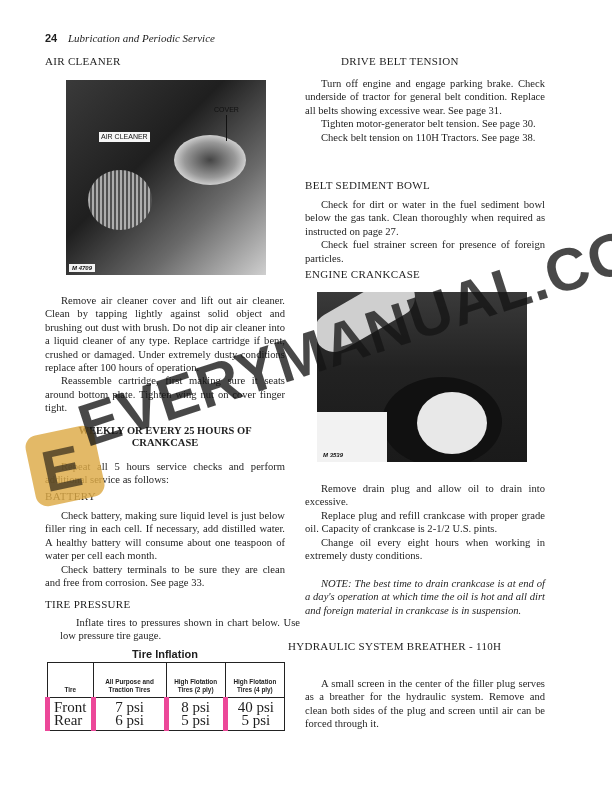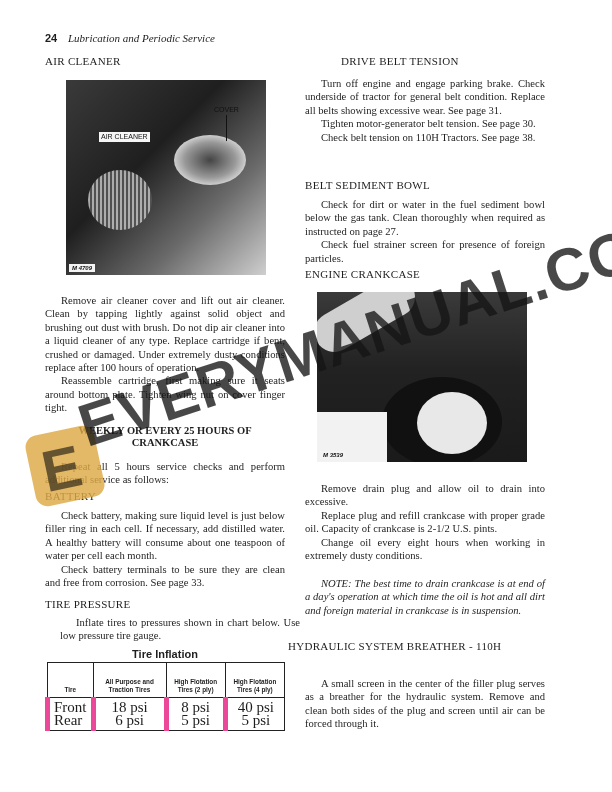--- a/index.html
+++ b/index.html
@@ -101,21 +101,21 @@
       <tr>
         <th style="width:34px;">Tire</th>
         <th style="width:68px;">All Purpose and Traction Tires</th>
         <th>High Flotation Tires (2 ply)</th>
         <th>High Flotation Tires (4 ply)</th>
       </tr>
     </thead>
     <tbody>
       <tr class="first">
         <td class="tire-name">Front</td>
-        <td>18 psi</td>
+        <td>7 psi</td>
         <td>8 psi</td>
         <td>40 psi</td>
       </tr>
       <tr class="last">
         <td class="tire-name">Rear</td>
         <td>6 psi</td>
         <td>5 psi</td>
         <td>5 psi</td>
       </tr>
     </tbody>

